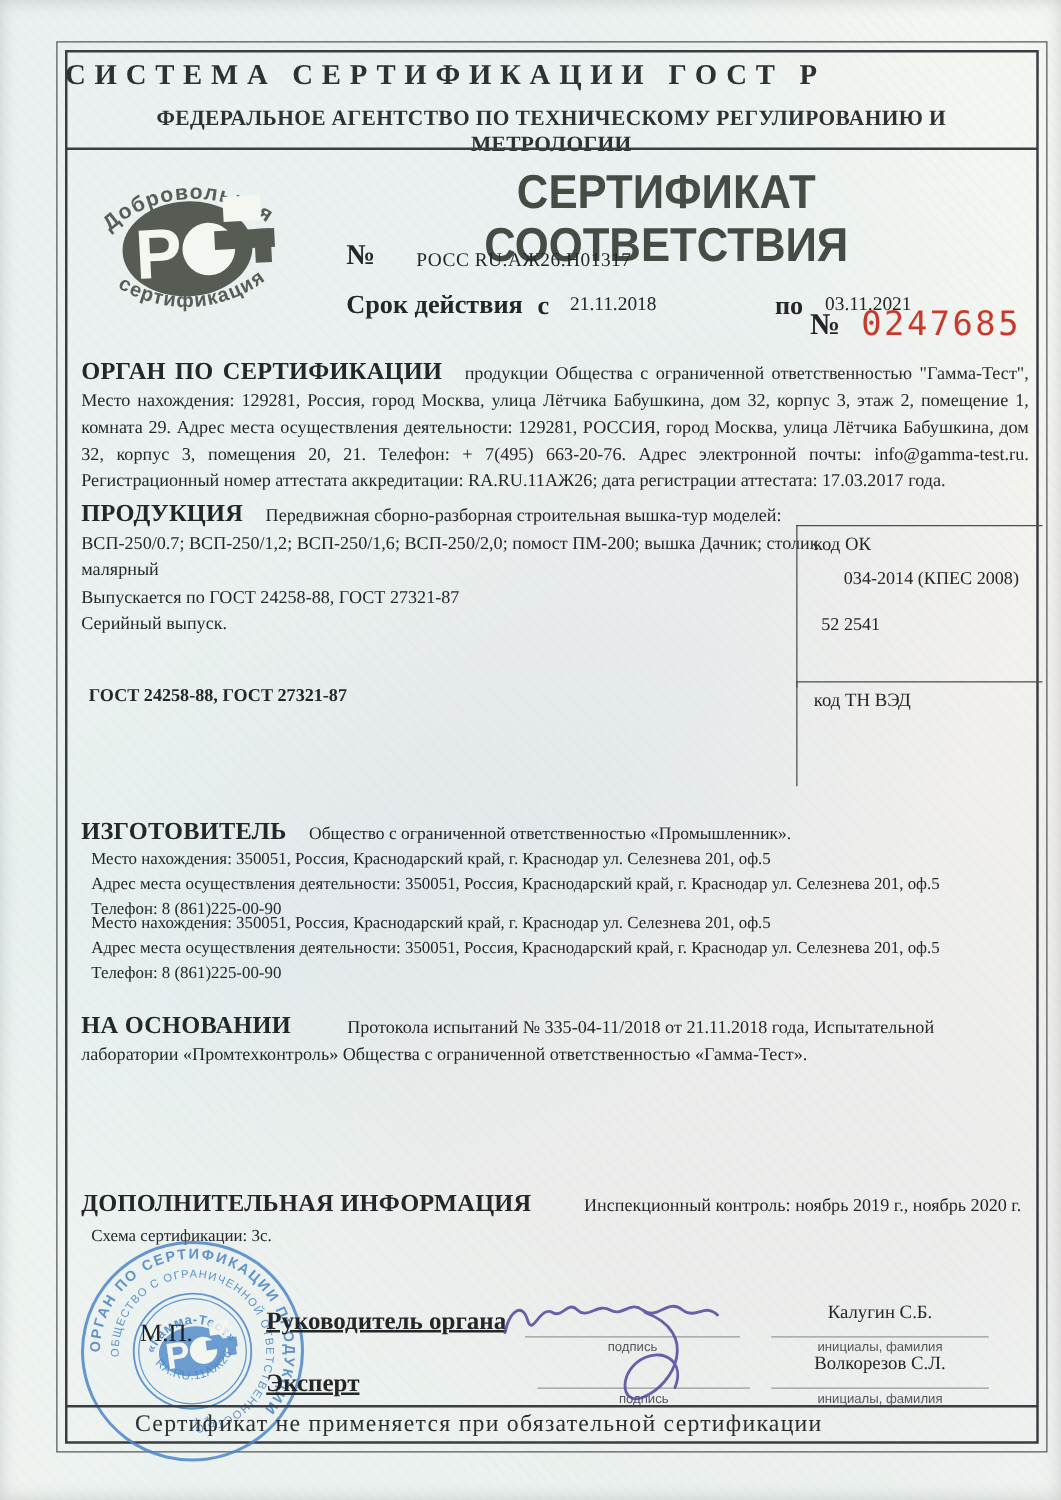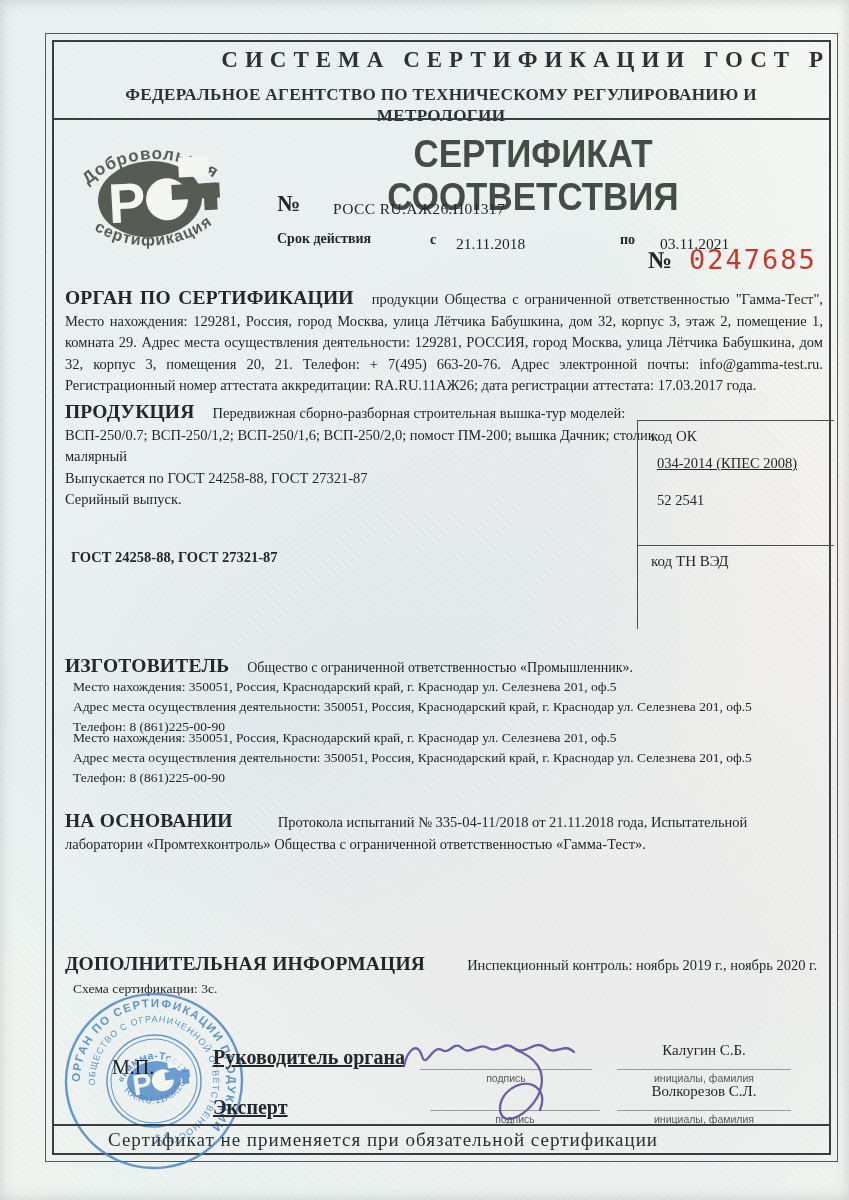--- a/index.html
+++ b/index.html
@@ -13,26 +13,26 @@
       repeating-linear-gradient(47deg, rgba(110,150,190,.025) 0 2px, transparent 2px 7px);
     font-family:"Liberation Serif", serif;color:#24262a;
     box-shadow:inset 0 0 14px rgba(90,95,100,.25);
   }
   .abs{position:absolute;}
   
   .frame-outer{left:45px;top:33px;width:791px;height:1127px;border:1px solid #55585c;}
   .frame-inner{position:absolute;left:6px;top:6px;right:6px;bottom:6px;border:2.5px solid #3a3d42;}
   .divider{background:#3a3d42;height:2px;}
   
-  .hdr1{left:52px;top:47px;width:778px;text-align:right;font-weight:bold;font-size:23px;letter-spacing:7px;color:#2e3134;}
+  .hdr1{left:52px;top:47px;width:778px;text-align:left;font-weight:bold;font-size:23px;letter-spacing:7px;color:#2e3134;}
   .hdr2{left:52px;top:84px;width:778px;text-align:center;font-weight:bold;font-size:17.5px;letter-spacing:.3px;color:#2e3134;transform:scaleX(.98);}
   .title{left:248px;top:133px;width:570px;text-align:center;font-family:"Liberation Sans",sans-serif;font-weight:bold;font-size:38px;color:#454c45;transform:scaleX(.92);letter-spacing:0;}
   .no-label{font-weight:bold;font-size:23px;}
   .no-value{font-size:15.5px;letter-spacing:.4px;}
-  .val-label{font-weight:bold;font-size:14px;}
+  .val-label{font-weight:bold;font-size:21px;}
   .val-date{font-size:15.5px;}
   .serial-label{font-weight:bold;font-size:24px;}
   .serial-value{font-family:"DejaVu Sans Mono",monospace;font-size:27px;letter-spacing:2px;color:#c8392b;}
   
   .sec{line-height:21.5px;font-size:14.5px;}
   .seclabel{font-weight:bold;font-size:19.5px;letter-spacing:.2px;margin-right:18px;}
   .seclabel-lg{font-weight:bold;font-size:18.5px;letter-spacing:.2px;}
   .small-line{font-size:13.5px;line-height:20px;margin-left:8px;}
   .codebox{border-top:1.5px solid #4a4e52;border-left:1.5px solid #4a4e52;padding:7px 0 0 13px;font-size:15px;}
   .codeval{font-size:14.5px;}
@@ -102,21 +102,21 @@
   <div class="abs sec" style="left:65px;top:401px;width:590px;">
     <p style="margin:0;">
       <span class="seclabel">ПРОДУКЦИЯ</span><span>Передвижная сборно-разборная строительная вышка-тур моделей: ВСП-250/0.7; ВСП-250/1,2; ВСП-250/1,6; ВСП-250/2,0; помост ПМ-200; вышка Дачник; столик малярный</span>
     </p>
     <div>Выпускается по ГОСТ 24258-88, ГОСТ 27321-87</div>
     <div>Серийный выпуск.</div>
   </div>
 
   <div class="abs codebox" style="left:637px;top:420px;width:183px;height:122px;">
     <div>код ОК</div>
-    <div class="codeval" style="margin:10px 0 0 6px;text-decoration:underline;">034-2014 (КПЕС 2008)</div>
+    <div class="codeval" style="margin:10px 0 0 24px;">034-2014 (КПЕС 2008)</div>
     <div class="codeval" style="margin:20px 0 0 6px;">52 2541</div>
   </div>
 
   <div class="abs gostline" style="left:71px;top:549px;">ГОСТ 24258-88, ГОСТ 27321-87</div>
 
   <div class="abs codebox" style="left:637px;top:545px;width:183px;height:76px;">
     <div>код ТН ВЭД</div>
   </div>
 
   <div class="abs" style="left:65px;top:655px;width:760px;">

